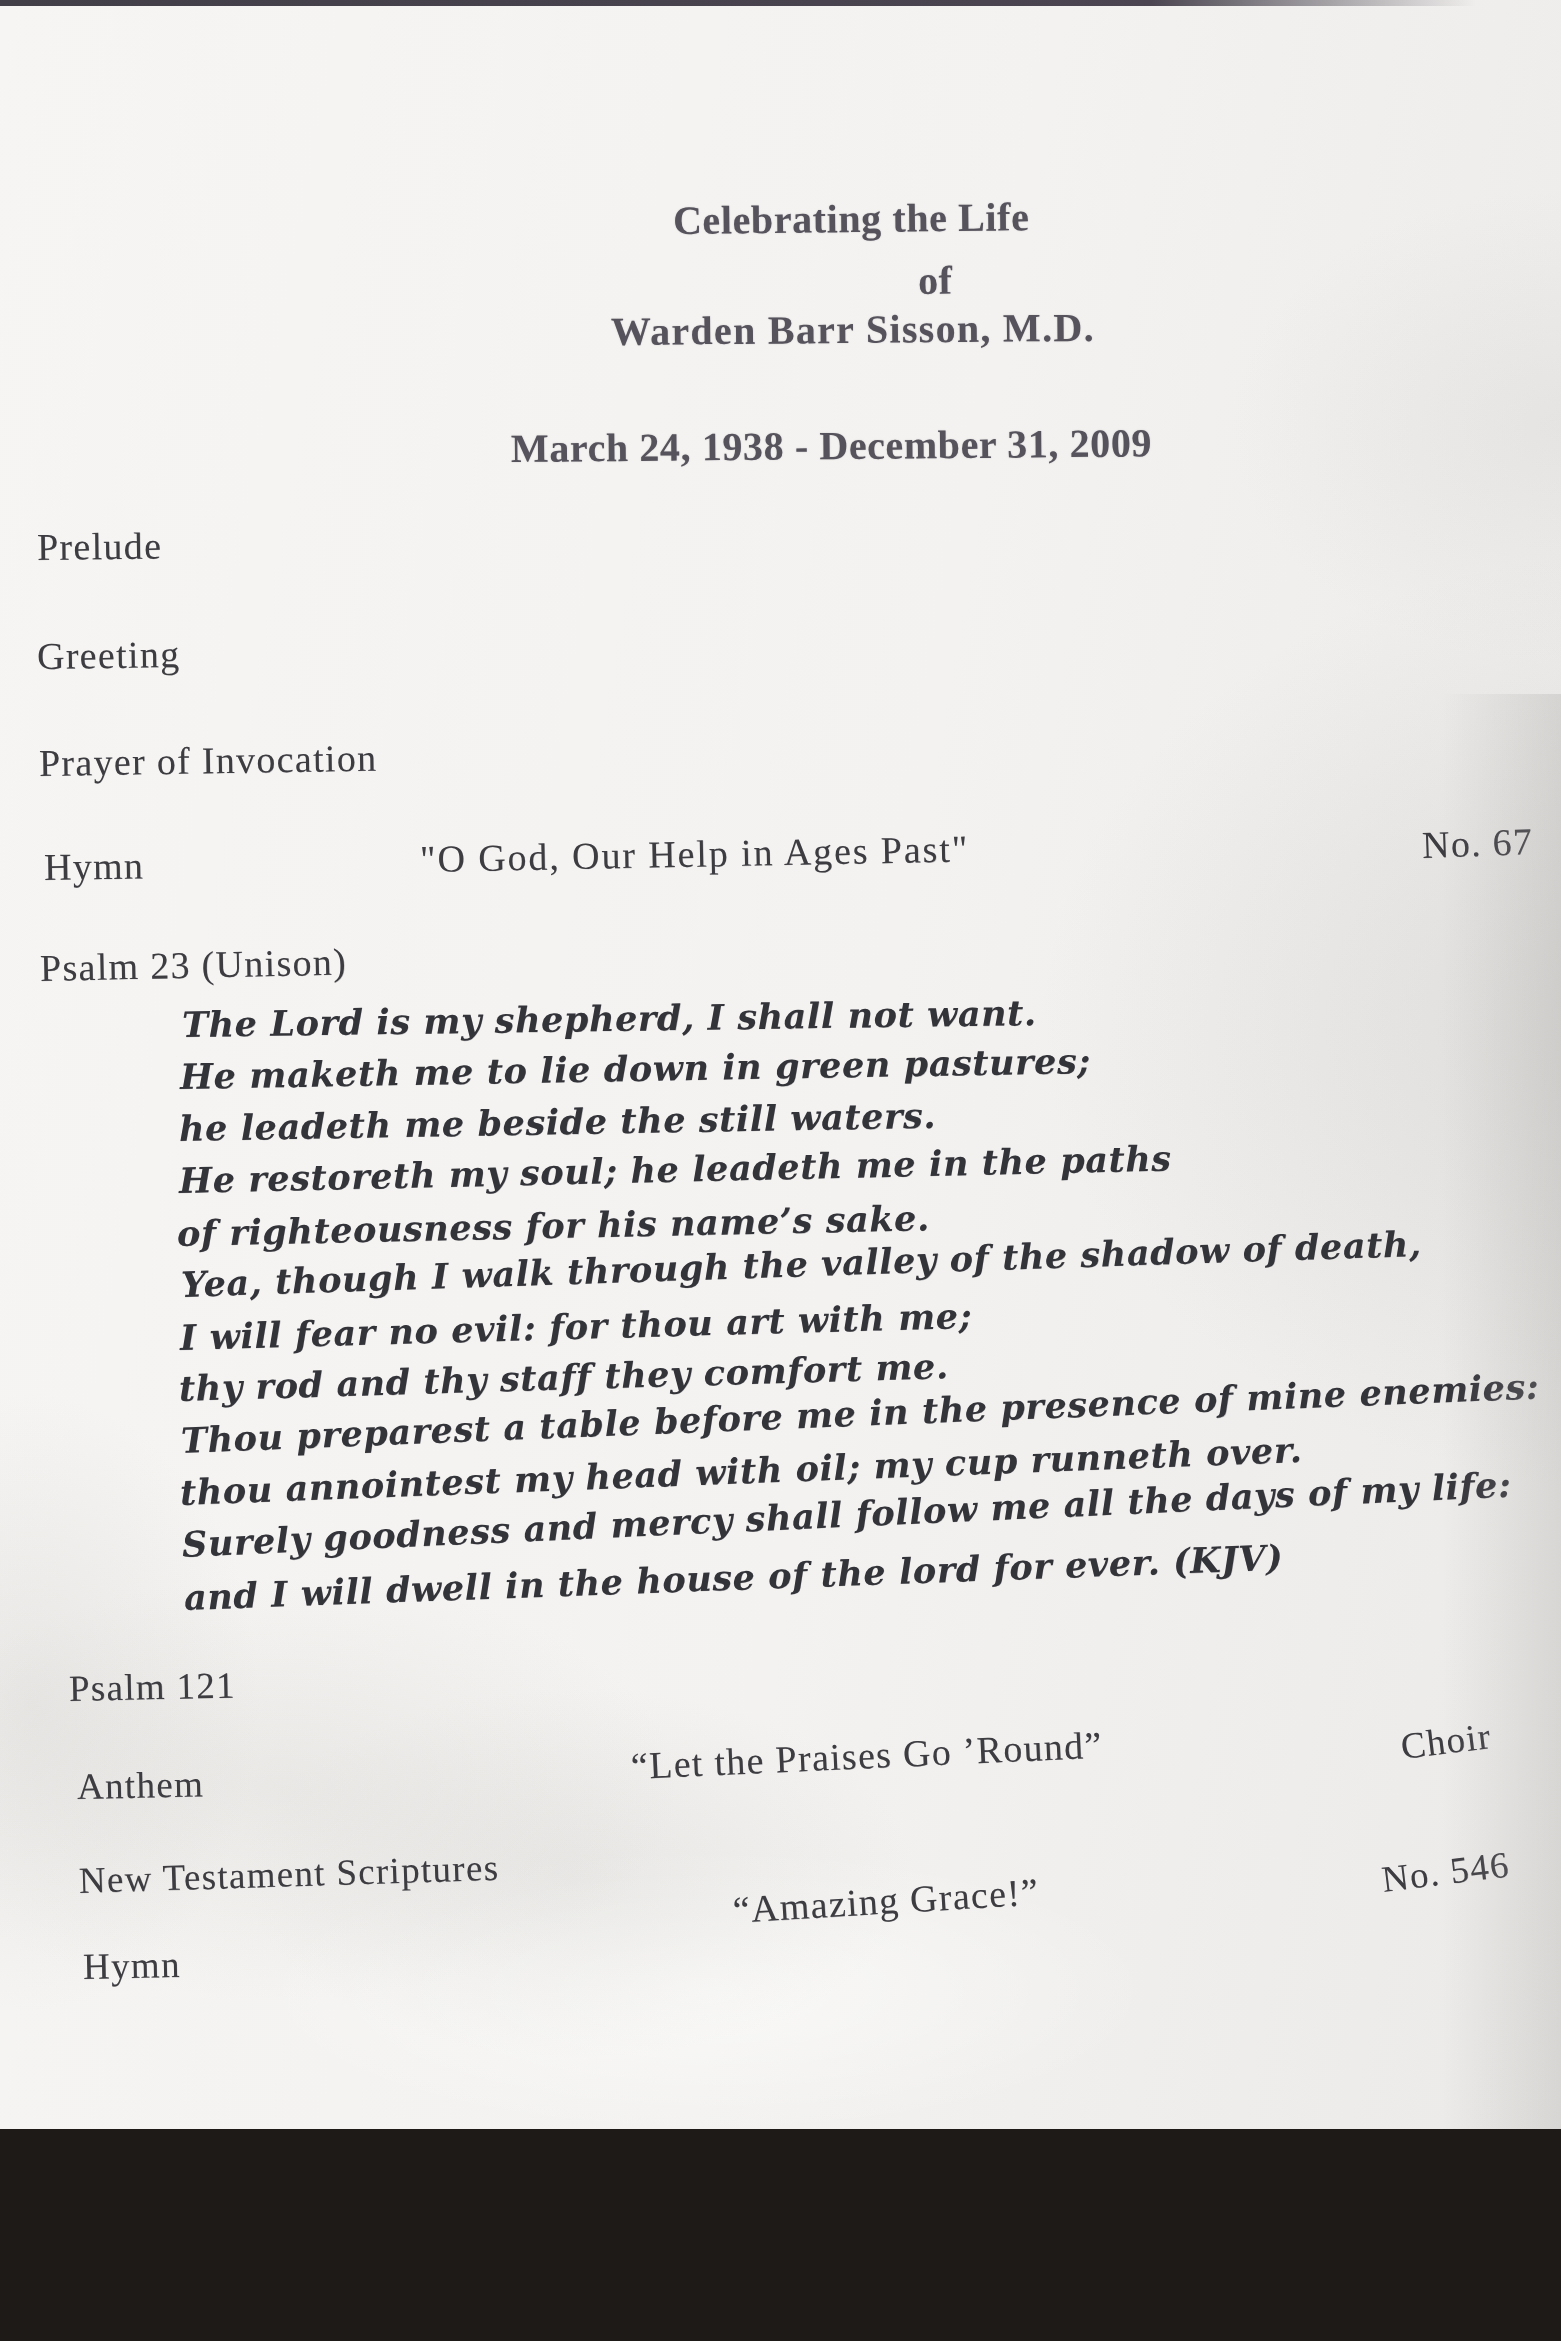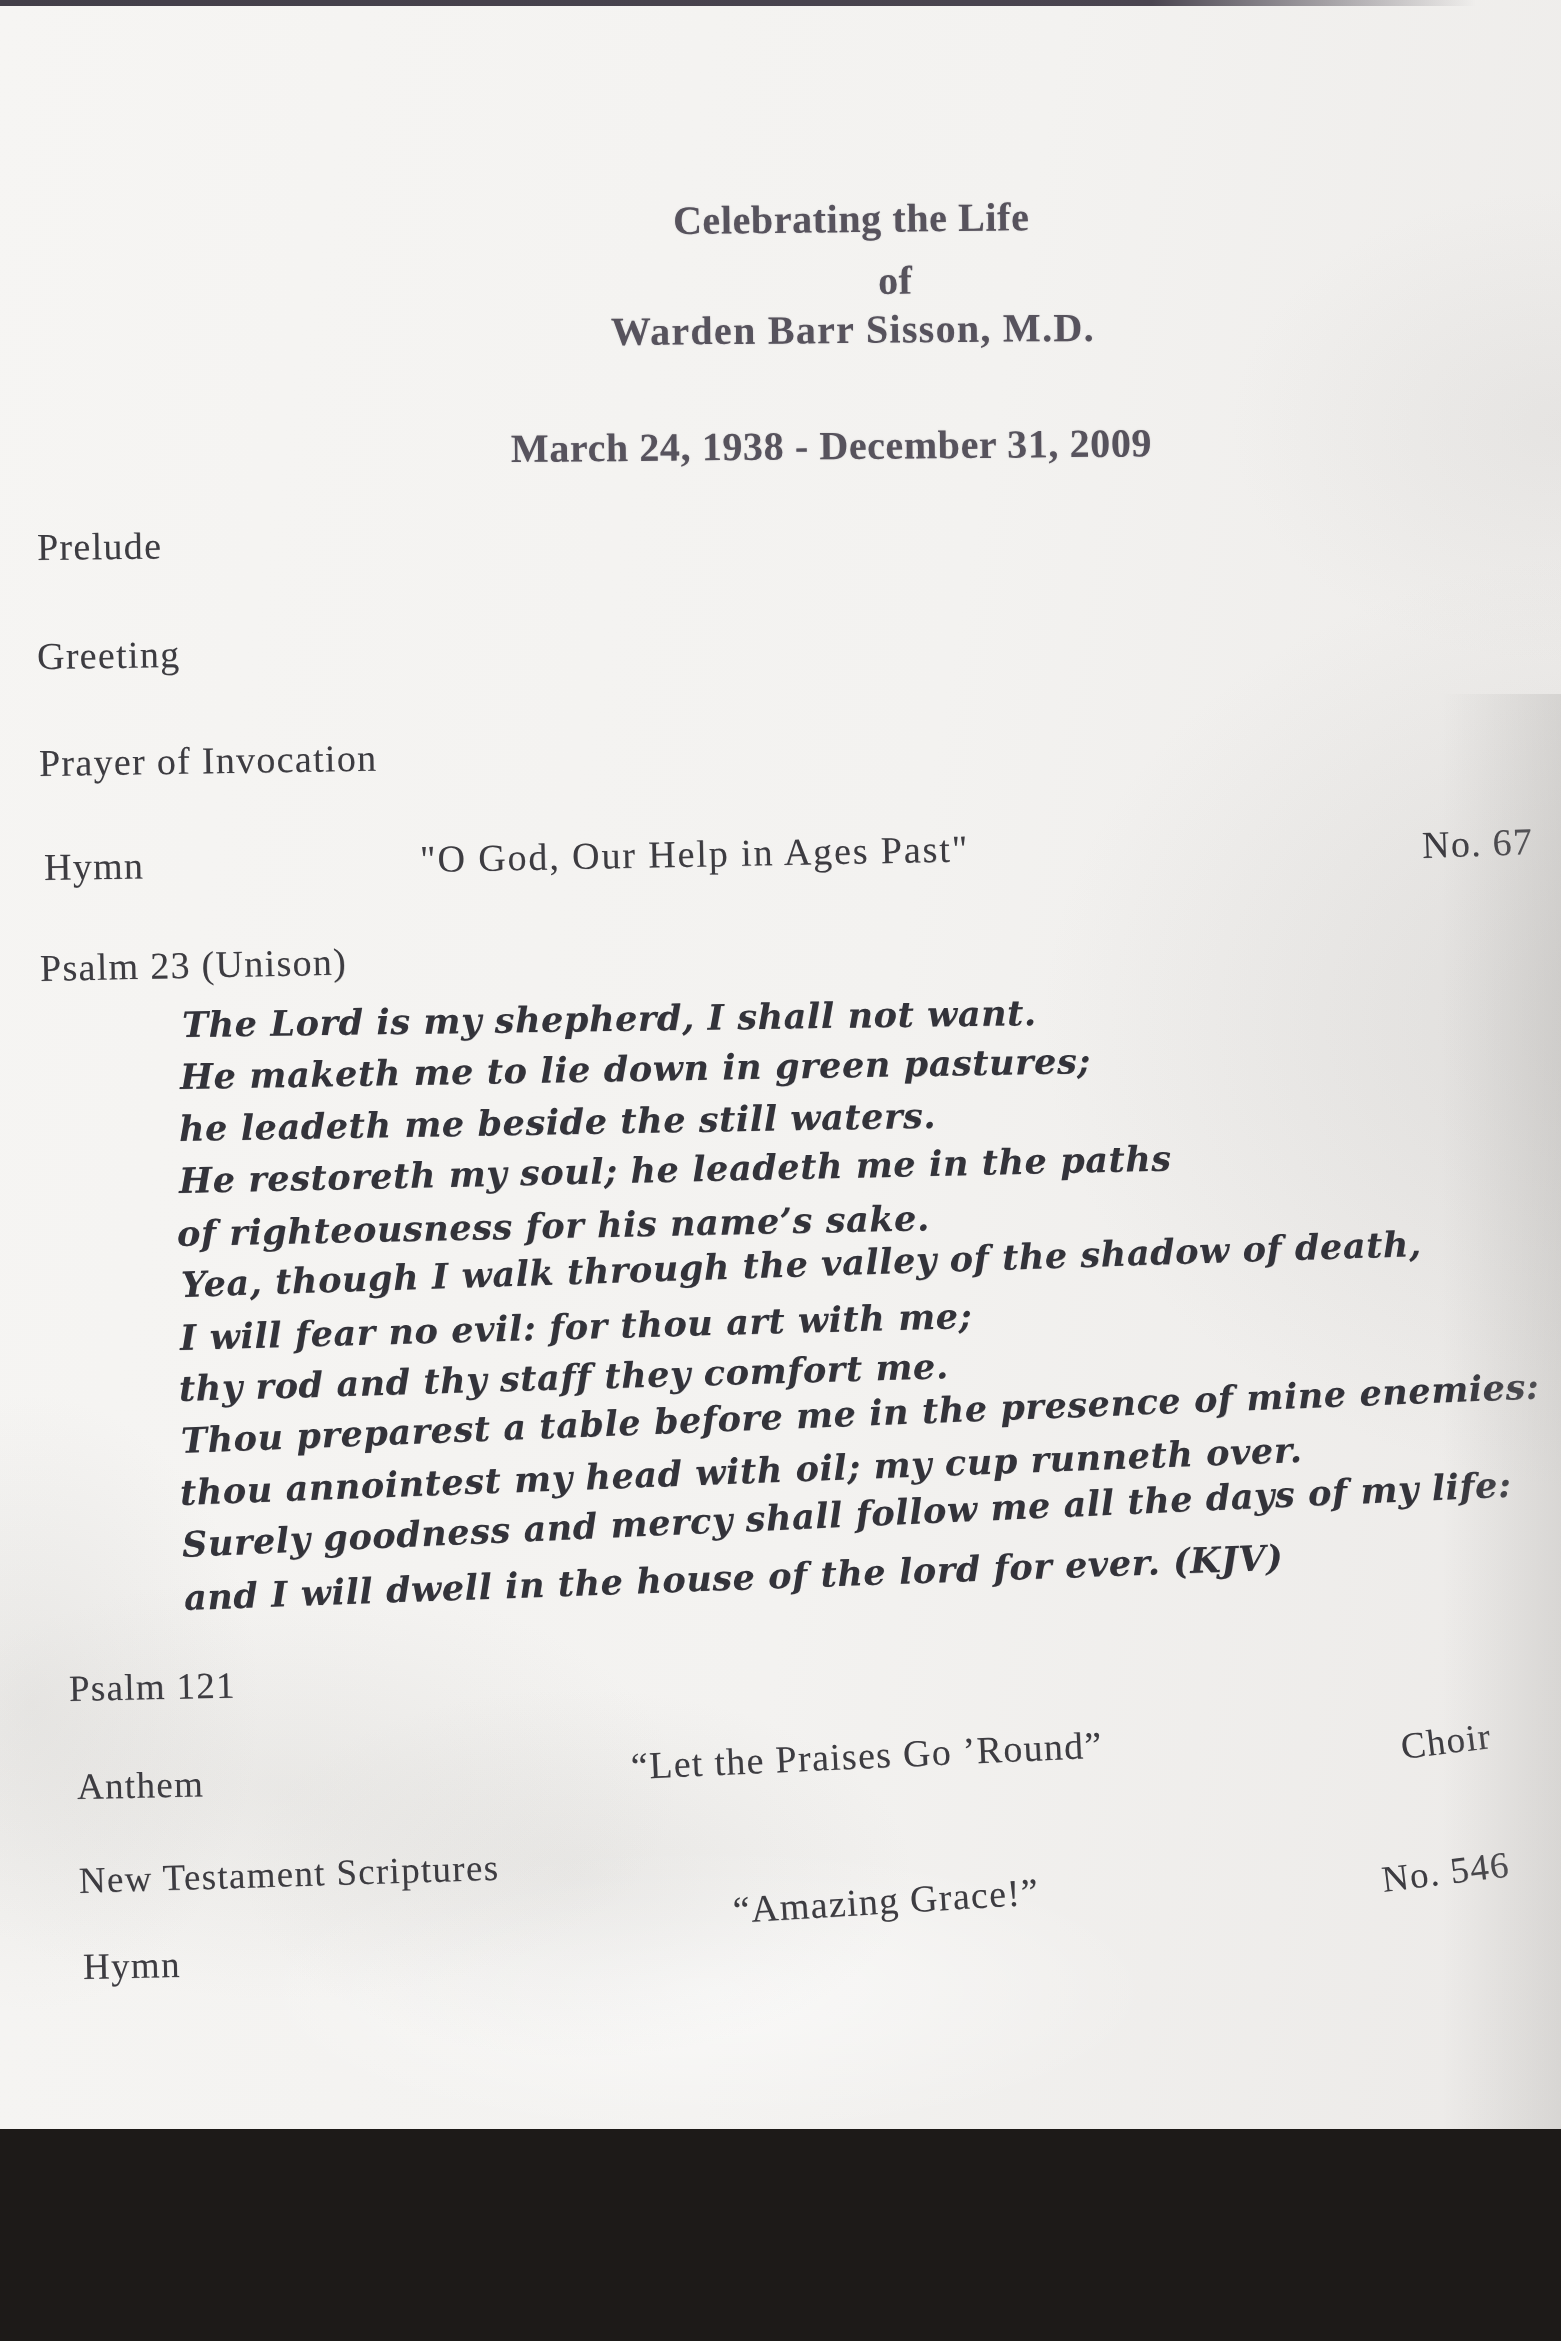--- a/index.html
+++ b/index.html
@@ -39,21 +39,21 @@
     font-family:"DejaVu Serif", serif;
     font-weight:bold;
     font-style:italic;
     font-size:35px;
     color:#33333a;
     letter-spacing:0.6px;
     text-shadow:0.3px 0.3px 0.6px rgba(50,50,58,0.30);
   }
   
   #title1{left:673px;top:199px;font-size:40px;transform:rotate(-0.6deg);}
-  #title2{left:878px;top:259px;font-size:40px;transform:rotate(-0.6deg);}
+  #title2{left:918px;top:259px;font-size:40px;transform:rotate(-0.6deg);}
   #title3{left:611px;top:310px;font-size:40px;letter-spacing:1.3px;transform:rotate(-0.5deg);}
   #daterange{left:511px;top:427px;font-size:40px;transform:rotate(-0.5deg);}
   
   #prelude{left:37px;top:527px;font-size:38px;transform:rotate(-0.7deg);}
   #greeting{left:37px;top:636px;font-size:38px;transform:rotate(-0.8deg);}
   #invocation{left:39px;top:743px;font-size:38px;transform:rotate(-0.9deg);}
   #hymn1-label{left:44px;top:847px;font-size:38px;transform:rotate(-0.9deg);}
   #hymn1-title{left:420px;top:839px;font-size:38px;letter-spacing:1.9px;transform:rotate(-1.1deg);}
   #hymn1-no{left:1422px;top:825px;font-size:38px;transform:rotate(-2deg);}
   #psalm23-label{left:40px;top:948px;font-size:38px;transform:rotate(-1.2deg);}

